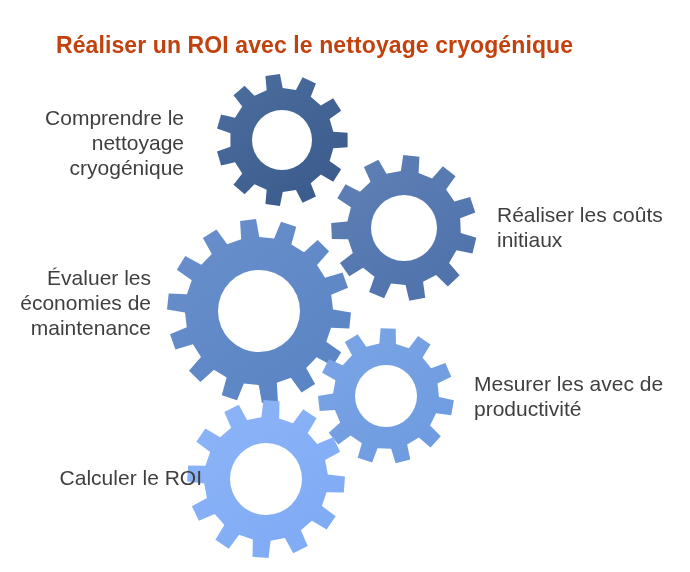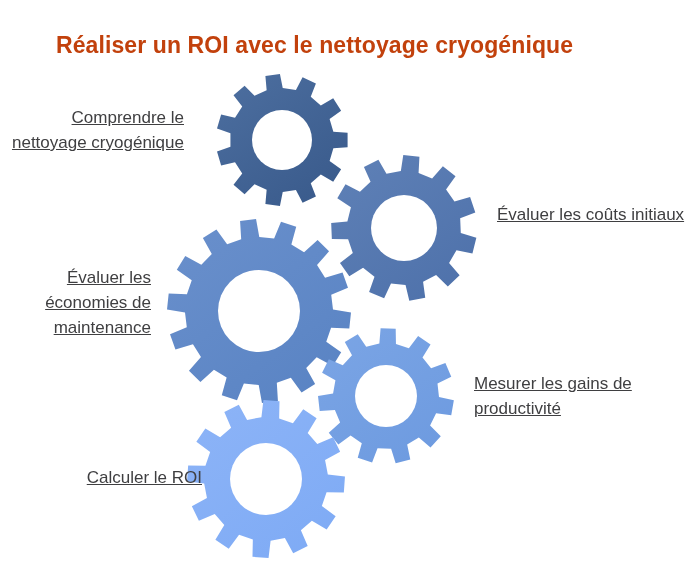--- a/index.html
+++ b/index.html
@@ -52,24 +52,23 @@
     top: 0;
     width: 690px;
     height: 572px;
     overflow: visible;
   }
 
   
   .label {
     position: absolute;
     color: #3f3f41;
-    font-size: 17px;
+    font-size: 21px;
     line-height: 25px;
     font-weight: normal;
-    text-decoration: underline;
   }
   .label.right-align {
     text-align: right;
   }
   .label.left-align {
     text-align: left;
   }
 
   .label-understand {
     left: 0px;
@@ -147,21 +146,21 @@
         </g>
         <g>
           <path d="M344.96,476.45 L343.84,492.51 L326.59,492.16 L321.84,505.94 L335.66,516.27 L326.65,529.62 L311.89,520.69 L300.89,530.25 L307.69,546.11 L293.21,553.16 L284.90,538.05 L270.59,540.83 L268.55,557.96 L252.49,556.84 L252.84,539.59 L239.06,534.84 L228.73,548.66 L215.38,539.65 L224.31,524.89 L214.75,513.89 L198.89,520.69 L191.84,506.21 L206.95,497.90 L204.17,483.59 L187.04,481.55 L188.16,465.49 L205.41,465.84 L210.16,452.06 L196.34,441.73 L205.35,428.38 L220.11,437.31 L231.11,427.75 L224.31,411.89 L238.79,404.84 L247.10,419.95 L261.41,417.17 L263.45,400.04 L279.51,401.16 L279.16,418.41 L292.94,423.16 L303.27,409.34 L316.62,418.35 L307.69,433.11 L317.25,444.11 L333.11,437.31 L340.16,451.79 L325.05,460.10 L327.83,474.41 Z" fill="url(#grad-4)"></path>
           <circle cx="266" cy="479" r="36" fill="#ffffff"></circle>
         </g>
       </svg>
   </div>
 
   <div class="label right-align label-understand">Comprendre le nettoyage cryogénique</div>
 
-  <div class="label left-align label-initial-costs">Évaluer les coûts initiaux</div>
+  <div class="label left-align label-initial-costs">Réaliser les coûts initiaux</div>
 
   <div class="label right-align label-maintenance">Évaluer les économies de maintenance</div>
 
-  <div class="label left-align label-productivity">Mesurer les gains de productivité</div>
+  <div class="label left-align label-productivity">Mesurer les avec de productivité</div>
 
   <div class="label right-align label-roi">Calculer le ROI</div>
 
 </div>
 
 </body></html>

